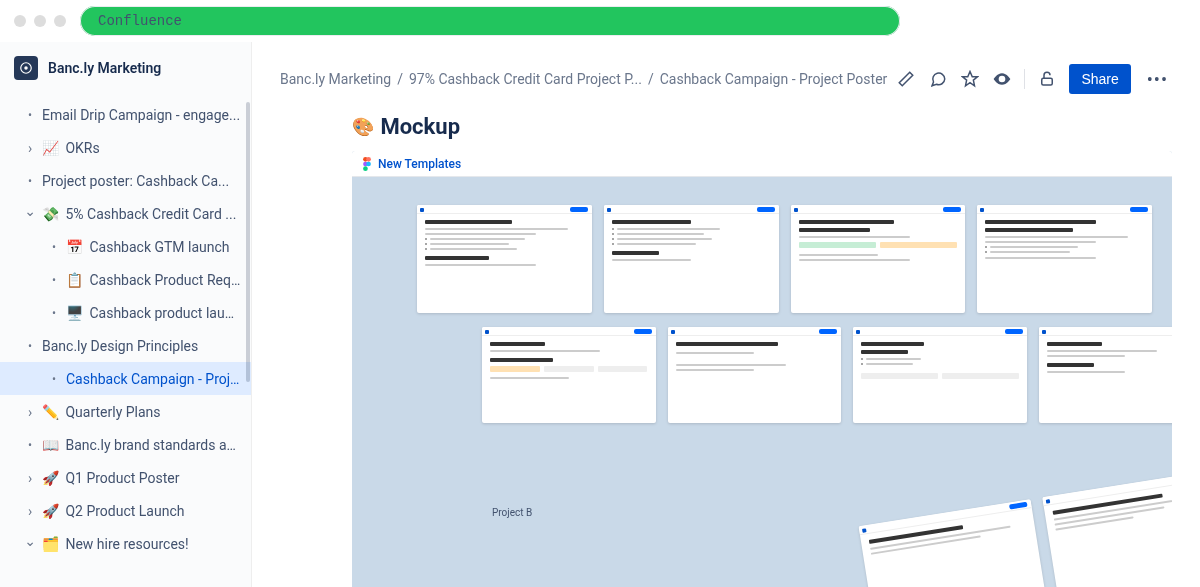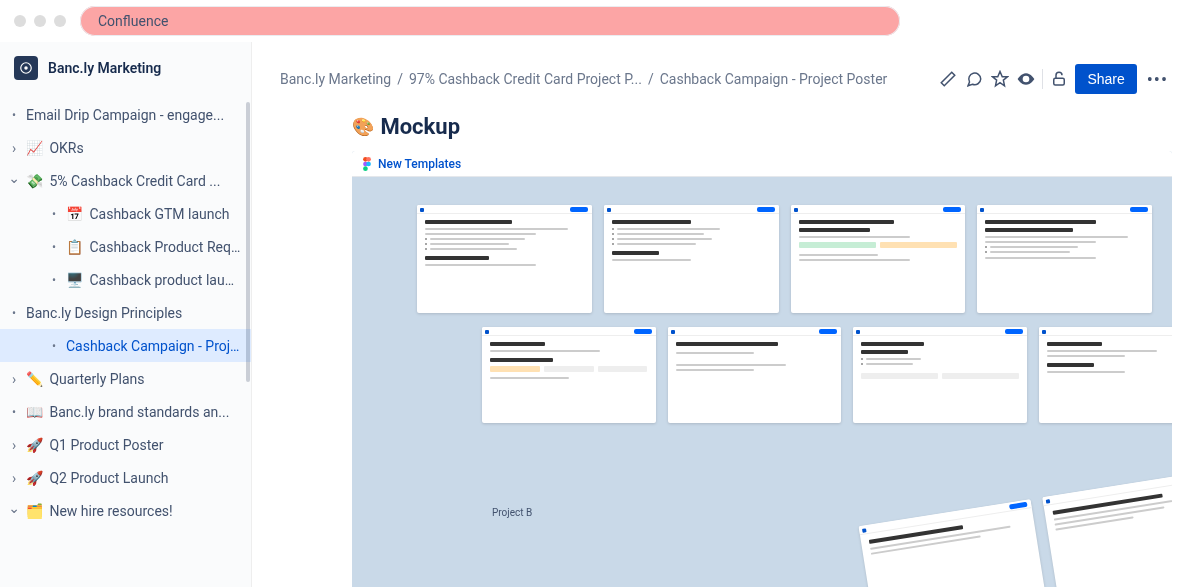--- a/index.html
+++ b/index.html
@@ -2,50 +2,50 @@
 <html><head>
 <meta charset="utf-8">
 <style>
   * { box-sizing: border-box; margin: 0; padding: 0; }
   body { font-family: -apple-system, BlinkMacSystemFont, "Segoe UI", Roboto, sans-serif; font-size: 14px; color: #172b4d; background: #fff; width: 1200px; height: 587px; overflow: hidden; }
   
   
   .topbar { height: 42px; display: flex; align-items: center; padding: 0 14px; gap: 14px; background: #fff; }
   .traffic-lights { display: flex; gap: 8px; }
   .tlight { width: 12px; height: 12px; border-radius: 50%; background: #ddd; }
-  .search-pill { flex: 0 0 820px; height: 30px; border-radius: 16px; background: #fca5a5; box-shadow: inset 0 0 0 1px #ebecf0; display: flex; align-items: center; padding: 0 18px; color: #42526e; font-size: 14px; }
+  .search-pill { flex: 0 0 820px; height: 30px; border-radius: 16px; background: #22c55e; box-shadow: inset 0 0 0 1px #ebecf0; display: flex; align-items: center; padding: 0 18px; color: #42526e; font-size: 14px; font-family: Liberation Mono, monospace; }
   
   
   .layout { display: flex; height: calc(587px - 42px); }
   
   
   .sidebar { width: 252px; background: #fafbfc; border-right: 1px solid #eee; display: flex; flex-direction: column; position: relative; }
   .space-header { display: flex; align-items: center; gap: 10px; padding: 14px 14px 10px 14px; }
   .space-logo { width: 24px; height: 24px; border-radius: 4px; background: #253858; display: flex; align-items: center; justify-content: center; }
   .space-logo svg { width: 14px; height: 14px; }
   .space-title { font-weight: 600; font-size: 14px; color: #172b4d; }
   .nav-tree { padding: 8px 0 10px 0; overflow-y: auto; }
-  .nav-item { display: flex; align-items: center; gap: 6px; height: 33px; padding-left: 8px; padding-right: 10px; cursor: pointer; color: #42526e; white-space: nowrap; overflow: hidden; text-overflow: ellipsis; }
+  .nav-item { display: flex; align-items: center; gap: 6px; height: 33px; padding-left: 24px; padding-right: 10px; cursor: pointer; color: #42526e; white-space: nowrap; overflow: hidden; text-overflow: ellipsis; }
   .nav-item.active { background: #deebff; color: #0052cc; }
   .nav-item .chev { width: 12px; flex: 0 0 12px; display: flex; justify-content: center; color: #6b778c; font-size: 10px; }
   .nav-item .chev.dot::before { content: "•"; font-size: 12px; }
   .nav-item .chev.right::before { content: "›"; font-size: 14px; }
   .nav-item .chev.down::before { content: "⌄"; font-size: 14px; position: relative; top: -3px; }
   .nav-item .emoji { flex: 0 0 auto; }
   .nav-item .label { overflow: hidden; text-overflow: ellipsis; }
   .nav-item.depth-1 { padding-left: 48px; }
   .sidebar-scrollbar { position: absolute; right: 1px; top: 60px; width: 4px; height: 280px; background: rgba(9,30,66,0.2); border-radius: 2px; }
   
   
   .content { flex: 1; display: flex; flex-direction: column; overflow: hidden; }
   .page-header { display: flex; align-items: center; justify-content: space-between; padding: 22px 28px 6px 28px; }
   .breadcrumbs { display: flex; align-items: center; gap: 6px; color: #6b778c; font-size: 14px; }
   .crumb { cursor: pointer; }
   .crumb-sep { color: #6b778c; }
-  .toolbar { display: flex; align-items: center; gap: 6px; }
+  .toolbar { display: flex; align-items: center; gap: 12px; }
   .tool-icon { width: 20px; height: 20px; color: #42526e; cursor: pointer; display: flex; align-items: center; justify-content: center; }
   .tool-divider { width: 1px; height: 20px; background: #dfe1e6; }
   .share-btn { background: #0052cc; color: #fff; border: none; border-radius: 3px; height: 30px; padding: 0 12px; font-size: 14px; font-weight: 500; cursor: pointer; }
   .more-btn { color: #42526e; font-size: 18px; cursor: pointer; padding: 0 4px; letter-spacing: 1px; }
   
   .page-body { flex: 1; padding: 14px 28px 0 100px; overflow: hidden; }
   .title-row { display: flex; align-items: center; gap: 6px; margin-bottom: 12px; }
   .title-emoji { font-size: 18px; }
   h1.page-title { font-size: 22px; font-weight: 700; color: #172b4d; }
   
@@ -110,20 +110,24 @@
         <div class="nav-item depth-0">
           <span class="chev dot"></span>
           <span class="label">Email Drip Campaign - engage...</span>
         </div>
         <div class="nav-item depth-0">
           <span class="chev right"></span>
           <span class="emoji">📈</span>
           <span class="label">OKRs</span>
         </div>
         <div class="nav-item depth-0">
+          <span class="chev dot"></span>
+          <span class="label">Project poster: Cashback Ca...</span>
+        </div>
+        <div class="nav-item depth-0">
           <span class="chev down"></span>
           <span class="emoji">💸</span>
           <span class="label">5% Cashback Credit Card ...</span>
         </div>
         <div class="nav-item depth-1">
           <span class="chev dot"></span>
           <span class="emoji">📅</span>
           <span class="label">Cashback GTM launch</span>
         </div>
         <div class="nav-item depth-1">

